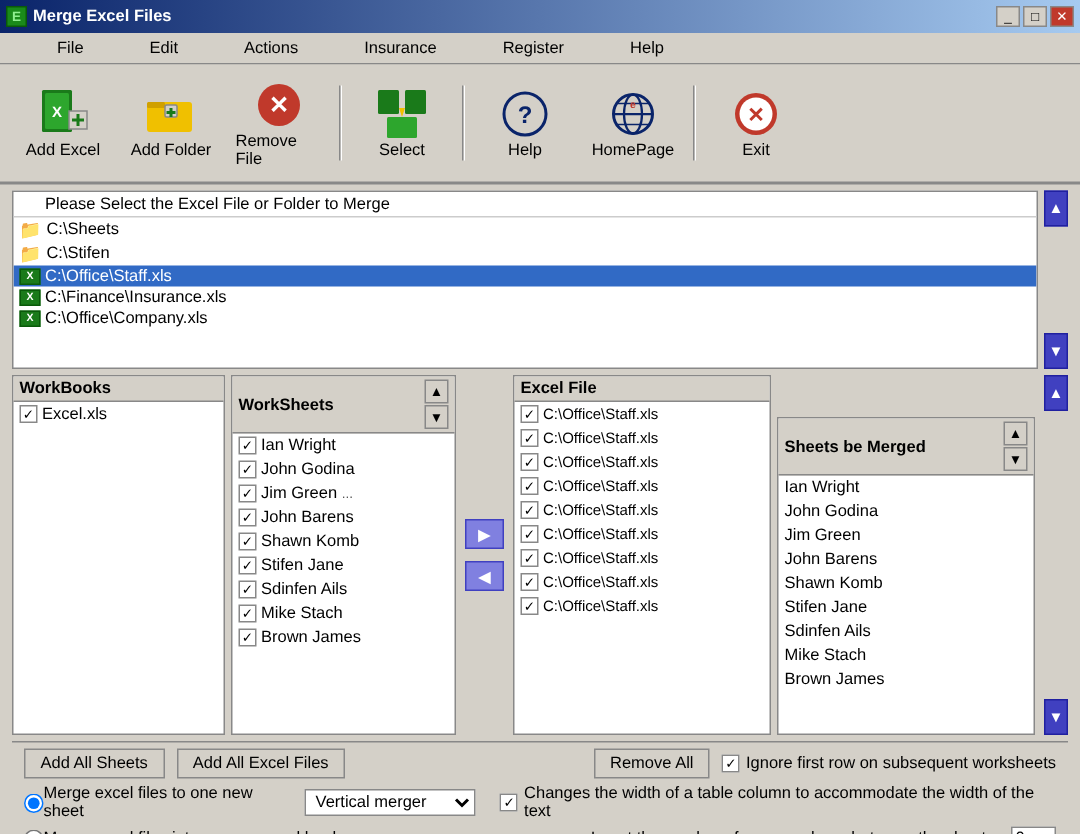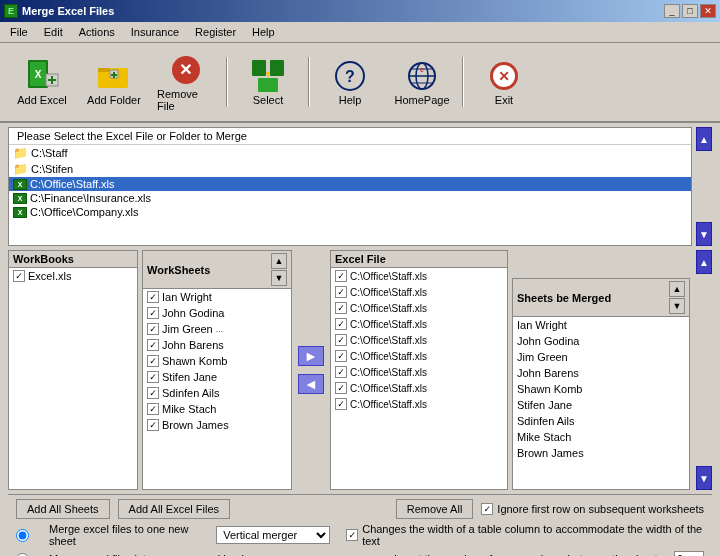--- a/index.html
+++ b/index.html
@@ -50,20 +50,21 @@
       background: #d4d0c8;
       border-bottom: 1px solid #888;
       display: flex;
       padding: 2px 4px;
       gap: 4px;
     }
     .menu-item {
       padding: 2px 6px;
       cursor: pointer;
       font-size: 11px;
+      margin-left: 28px;
     }
     .toolbar {
       background: #d4d0c8;
       border-bottom: 2px solid #888;
       display: flex;
       align-items: center;
       padding: 4px 8px;
       gap: 4px;
     }
     .tool-btn {
@@ -95,21 +96,21 @@
       gap: 4px;
       height: calc(556px - 22px - 26px - 56px);
     }
     .file-list-section {
       border: 1px solid #888;
       background: white;
       display: flex;
       flex-direction: column;
     }
     .file-list-label {
-      padding: 2px 8px;
+      padding: 2px 21px;
       font-size: 11px;
       color: #000;
       border-bottom: 1px solid #ccc;
     }
     .file-list {
       list-style: none;
       height: 100px;
       overflow-y: auto;
       overflow-x: hidden;
     }
@@ -183,21 +184,21 @@
     }
     .checkbox-fake {
       width: 12px; height: 12px;
       border: 1px solid #888;
       background: white;
       display: inline-flex; align-items: center; justify-content: center;
       font-size: 9px;
       color: #000;
       flex-shrink: 0;
     }
-    .workbooks-panel { width: 130px; }
+    .workbooks-panel { width: 142px; }
     .worksheets-panel { width: 150px; position: relative; }
     .excel-file-panel { flex: 1; min-width: 150px; }
     .sheets-merged-panel { flex: 1; min-width: 120px; margin-top: 28px; }
     .middle-arrows {
       display: flex;
       flex-direction: column;
       justify-content: center;
       align-items: center;
       gap: 8px;
       width: 30px;
@@ -232,21 +233,21 @@
       font-size: 11px;
     }
     .bottom-row2 {
       display: flex;
       gap: 8px;
       align-items: center;
     }
     .radio-label {
       display: flex;
       align-items: center;
-      gap: 20px;
+      gap: 0;
       font-size: 11px;
     }
     .dropdown-select {
       font-size: 11px;
       border: 1px solid #888;
       background: white;
       padding: 1px 2px;
     }
     .check-label {
       display: flex;
@@ -409,21 +410,21 @@
 </div>
 
 <div class="main-content">
 
   <div style="display:flex; gap:4px; align-items:stretch;">
     <div class="file-list-section" style="flex:1;">
       <div class="file-list-label">Please Select the Excel File or Folder to Merge</div>
       <ul class="file-list">
         <li class="folder">
           <span class="file-icon-folder">📁</span>
-          <span>C:\Staff</span>
+          <span>C:\Sheets</span>
         </li>
         <li class="folder">
           <span class="file-icon-folder">📁</span>
           <span>C:\Stifen</span>
         </li>
         <li class="selected">
           <span class="file-icon-xls">X</span>
           <span>C:\Office\Staff.xls</span>
         </li>
         <li>

